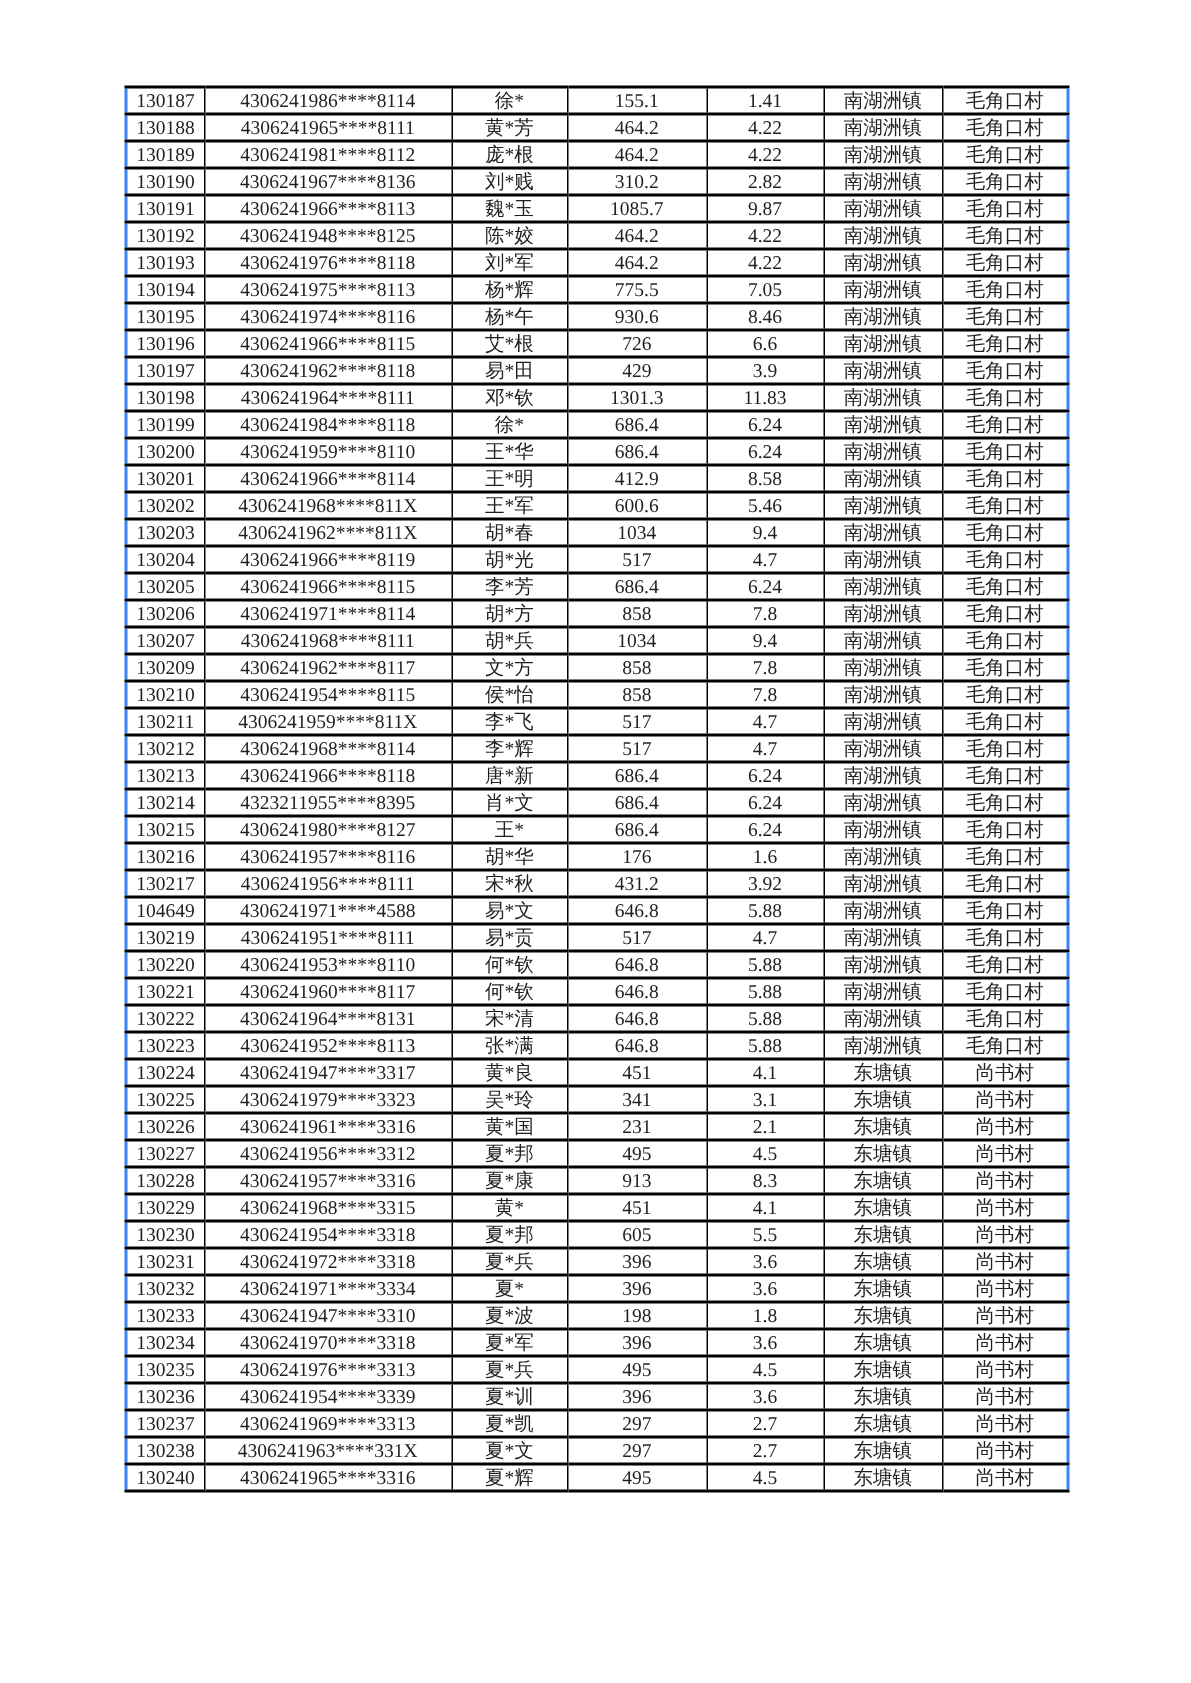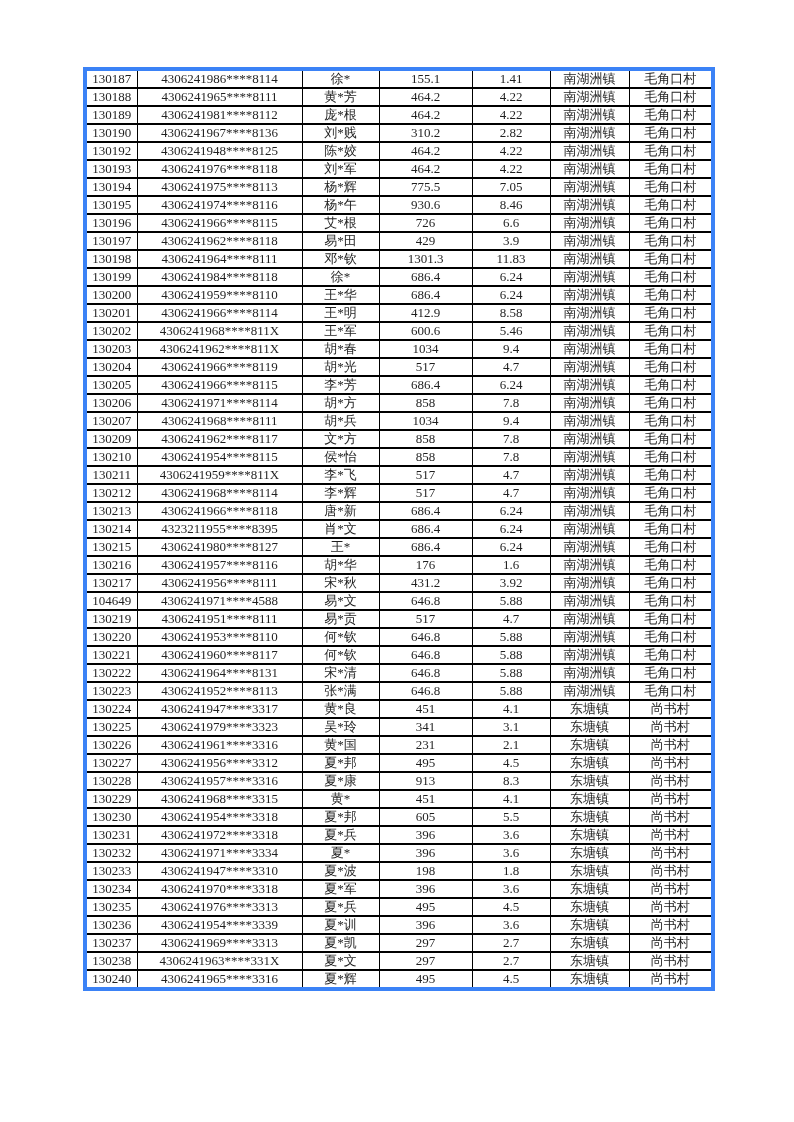--- a/index.html
+++ b/index.html
@@ -15,25 +15,25 @@
   .page {
     position: relative;
     width: 794px;
     height: 1122px;
     background: #ffffff;
     overflow: hidden;
   }
   table.data-table {
     position: absolute;
     left: 83px;
-    top: 67px;
+    top: 57px;
     width: 628px;
     border-collapse: collapse;
     table-layout: fixed;
-    border: 4px solid #3b82f6;
+    border: 2px solid #3b82f6;
   }
   table.data-table td {
     border-left: 1px solid #000000;
     border-right: 1px solid #000000;
     border-top: 2px solid #000000;
     border-bottom: 2px solid #000000;
     height: 16px;
     line-height: 16px;
     padding: 0;
     text-align: center;
@@ -97,20 +97,29 @@
         <tr>
           <td>130190</td>
           <td>4306241967****8136</td>
           <td>刘*贱</td>
           <td>310.2</td>
           <td>2.82</td>
           <td>南湖洲镇</td>
           <td>毛角口村</td>
         </tr>
         <tr>
+          <td>130191</td>
+          <td>4306241966****8113</td>
+          <td>魏*玉</td>
+          <td>1085.7</td>
+          <td>9.87</td>
+          <td>南湖洲镇</td>
+          <td>毛角口村</td>
+        </tr>
+        <tr>
           <td>130192</td>
           <td>4306241948****8125</td>
           <td>陈*姣</td>
           <td>464.2</td>
           <td>4.22</td>
           <td>南湖洲镇</td>
           <td>毛角口村</td>
         </tr>
         <tr>
           <td>130193</td>

